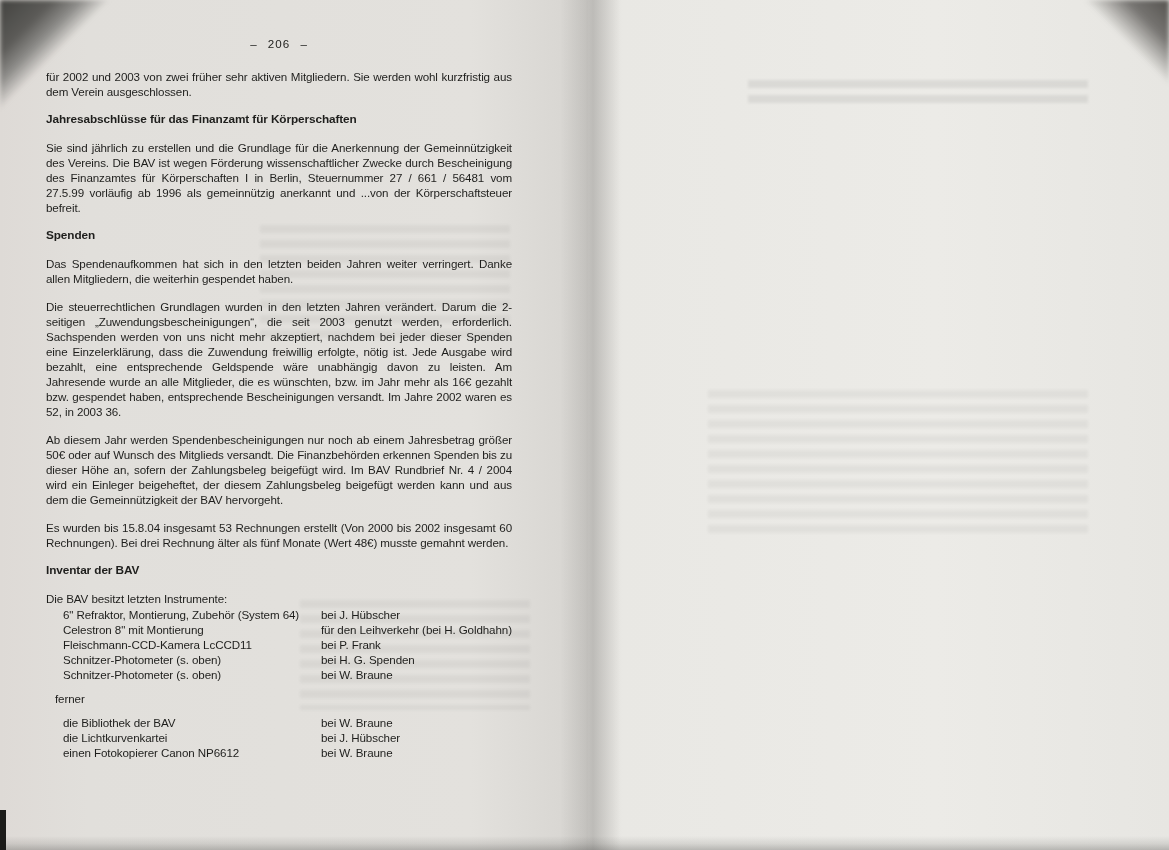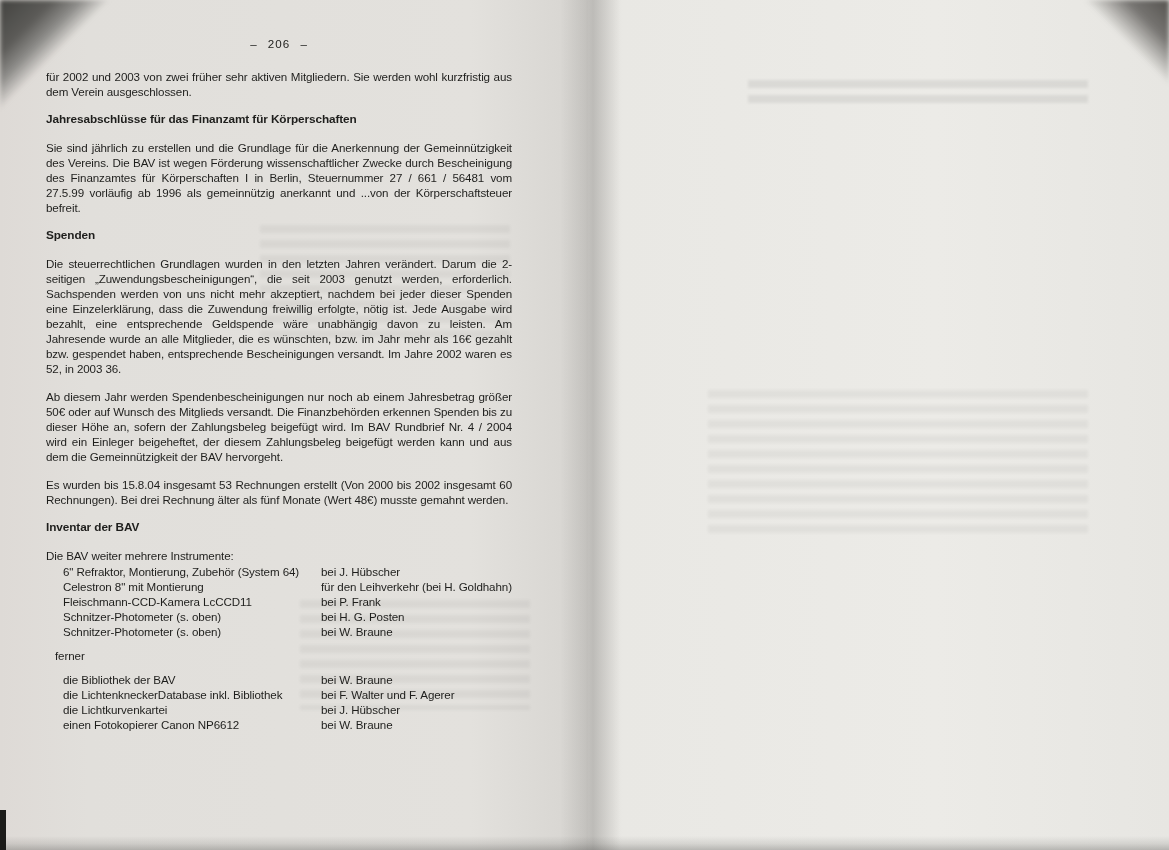--- a/index.html
+++ b/index.html
@@ -66,57 +66,54 @@
     <div class="ghost" style="left:260px;top:225px;width:250px;height:120px;"></div>
     <div class="ghost" style="left:300px;top:600px;width:230px;height:110px;"></div>
 
     <div class="content content-left">
       <div class="pageno">–  206  –</div>
 
       <p class="para">für 2002 und 2003 von zwei früher sehr aktiven Mitgliedern. Sie werden wohl kurzfristig aus dem Verein ausgeschlossen.</p>
       <p class="hd">Jahresabschlüsse für das Finanzamt für Körperschaften</p>
       <p class="para">Sie sind jährlich zu erstellen und die Grundlage für die Anerkennung der Gemeinnützigkeit des Vereins. Die BAV ist wegen Förderung wissenschaftlicher Zwecke durch Bescheinigung des Finanzamtes für Körperschaften I in Berlin, Steuernummer 27 / 661 / 56481 vom 27.5.99 vorläufig ab 1996 als gemeinnützig anerkannt und ...von der Körperschaftsteuer befreit.</p>
       <p class="hd">Spenden</p>
+      <p class="para">Das Spendenaufkommen hat sich in den letzten beiden Jahren weiter verringert. Danke allen Mitgliedern, die weiterhin gespendet haben.</p>
       <p class="para">Die steuerrechtlichen Grundlagen wurden in den letzten Jahren verändert. Darum die 2-seitigen „Zuwendungsbescheinigungen“, die seit 2003 genutzt werden, erforderlich. Sachspenden werden von uns nicht mehr akzeptiert, nachdem bei jeder dieser Spenden eine Einzelerklärung, dass die Zuwendung freiwillig erfolgte, nötig ist. Jede Ausgabe wird bezahlt, eine entsprechende Geldspende wäre unabhängig davon zu leisten. Am Jahresende wurde an alle Mitglieder, die es wünschten, bzw. im Jahr mehr als 16€ gezahlt bzw. gespendet haben, entsprechende Bescheinigungen versandt. Im Jahre 2002 waren es 52, in 2003 36.</p>
       <p class="para">Ab diesem Jahr werden Spendenbescheinigungen nur noch ab einem Jahresbetrag größer 50€ oder auf Wunsch des Mitglieds versandt. Die Finanzbehörden erkennen Spenden bis zu dieser Höhe an, sofern der Zahlungsbeleg beigefügt wird. Im BAV Rundbrief Nr. 4 / 2004 wird ein Einleger beigeheftet, der diesem Zahlungsbeleg beigefügt werden kann und aus dem die Gemeinnützigkeit der BAV hervorgeht.</p>
       <p class="para">Es wurden bis 15.8.04 insgesamt 53 Rechnungen erstellt (Von 2000 bis 2002 insgesamt 60 Rechnungen). Bei drei Rechnung älter als fünf Monate (Wert 48€) musste gemahnt werden.</p>
       <p class="hd">Inventar der BAV</p>
-      <p class="para lead-in">Die BAV weiter mehrere Instrumente:</p>
+      <p class="para lead-in">Die BAV besitzt letzten Instrumente:</p>
 
       <div>
         <div class="inv-row">
           <span class="inv-item">6" Refraktor, Montierung, Zubehör (System 64)</span>
           <span class="inv-holder">bei J. Hübscher</span>
         </div>
         <div class="inv-row">
           <span class="inv-item">Celestron 8" mit Montierung</span>
           <span class="inv-holder">für den Leihverkehr (bei H. Goldhahn)</span>
         </div>
         <div class="inv-row">
           <span class="inv-item">Fleischmann-CCD-Kamera LcCCD11</span>
           <span class="inv-holder">bei P. Frank</span>
         </div>
         <div class="inv-row">
           <span class="inv-item">Schnitzer-Photometer (s. oben)</span>
-          <span class="inv-holder">bei H. G. Posten</span>
+          <span class="inv-holder">bei H. G. Spenden</span>
         </div>
         <div class="inv-row">
           <span class="inv-item">Schnitzer-Photometer (s. oben)</span>
           <span class="inv-holder">bei W. Braune</span>
         </div>
 
         <div class="ferner">ferner</div>
 
         <div class="inv-row">
           <span class="inv-item">die Bibliothek der BAV</span>
           <span class="inv-holder">bei W. Braune</span>
-        </div>
-        <div class="inv-row">
-          <span class="inv-item">die LichtenkneckerDatabase inkl. Bibliothek</span>
-          <span class="inv-holder">bei F. Walter und F. Agerer</span>
         </div>
         <div class="inv-row">
           <span class="inv-item">die Lichtkurvenkartei</span>
           <span class="inv-holder">bei J. Hübscher</span>
         </div>
         <div class="inv-row">
           <span class="inv-item">einen Fotokopierer Canon NP6612</span>
           <span class="inv-holder">bei W. Braune</span>
         </div>
       </div>

